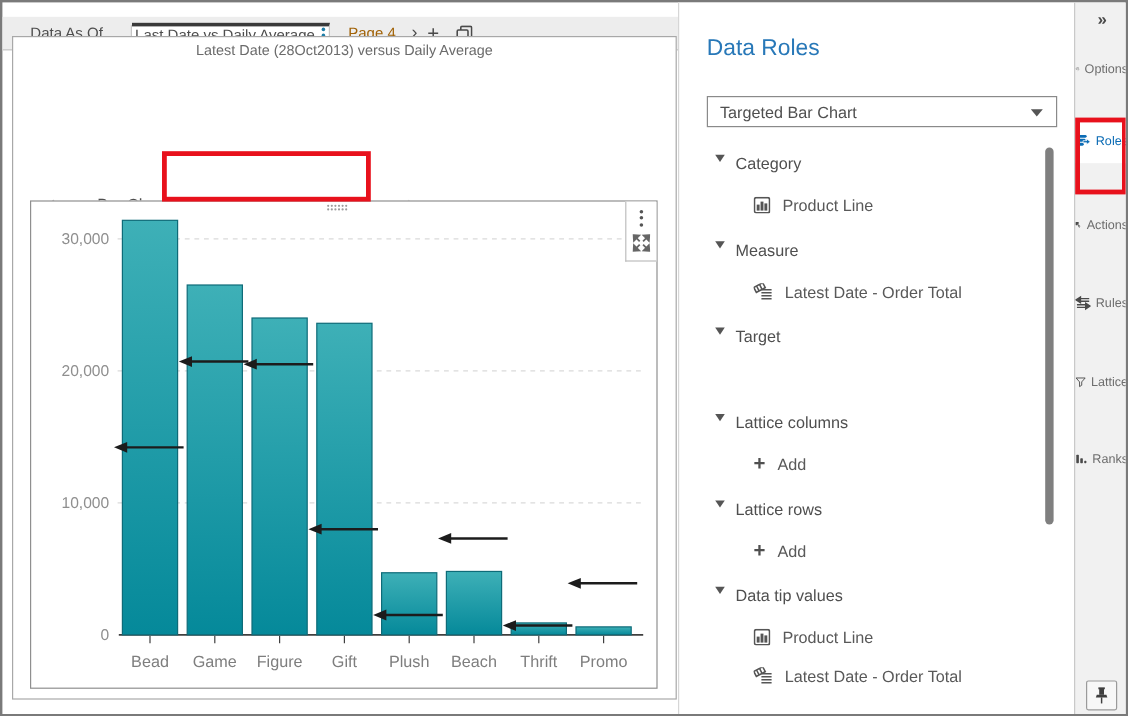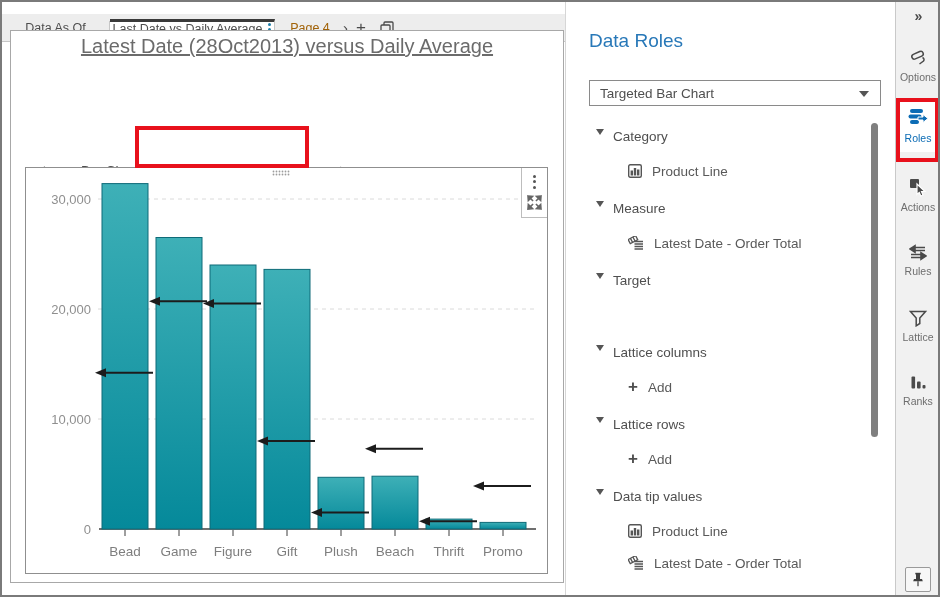--- a/index.html
+++ b/index.html
@@ -29,21 +29,21 @@
   .tab-kebab i { width:3px; height:3px; border-radius:50%; background:#1f7ea8; }
   .tab.page { border-right:none; width:58px; color:#a16207; margin-left:6px; }
   .tab-nav { display:flex; align-items:center; margin-left:4px; color:#4a4a4a; font-size:15px; }
   .tb-btn { display:flex; align-items:center; justify-content:center; width:26px; font-size:17px; color:#4a4a4a; }
   
   .card {
     position:absolute; left:8px; top:28px; width:554px; height:553px;
     background:#fff; border:1px solid #a8a8a8;
   }
   .report-title { margin-top:36px; text-align:center; font-size:17px; font-weight:bold; color:#595959; }
-  .report-subtitle { margin-top:4px; text-align:center; font-size:20px; color:#6b6b6b;text-decoration:underline; }
+  .report-subtitle { margin-top:4px; text-align:center; font-size:12px; color:#6b6b6b; }
   .chart-tabs { position:absolute; left:0; top:128px; width:100%; height:30px; }
   .ct-prev { position:absolute; left:27px; top:6px; }
   .ct-next { position:absolute; left:327px; top:6px; }
   .ct-label { position:absolute; top:4px; font-size:13.5px; color:#4f4f4f; text-align:center; }
   .ct-label.one { left:58px; width:82px; }
   .ct-label.sel { left:146px; width:162px; color:#5a5a5a; }
   .ct-underline { position:absolute; left:150px; top:30px; width:153px; height:4px; background:#4d4d4d; }
   .plot-frame {
     position:absolute; left:14px; top:136px; width:523px; height:407px;
     border:1px solid #8f8f8f; background:#fff;
@@ -78,21 +78,21 @@
   .plus-glyph { font-size:17px; font-weight:bold; color:#4f4f4f; line-height:14px; }
   .scroll-thumb { position:absolute; left:305px; top:121px; width:7px; height:314px;
     background:#7f7f7f; border-radius:3.5px; }
   
   .rail {
     position:absolute; left:893px; top:0; width:45px; height:597px;
     background:#f1f1f1; border-left:1px solid #c9c9c9;
   }
   .rail-collapse { position:absolute; top:6px; left:0; width:100%; text-align:center;
     font-size:14px; font-weight:bold; color:#4a4a4a; letter-spacing:-1px; }
-  .rail-item { position:absolute; left:0; width:100%; display:flex; flex-direction:column;
+  .rail-item { position:absolute; left:0; width:100%; display:flex; flex-direction:row;
     align-items:center; gap:4px; }
   .rail-label { font-size:10.5px; color:#6e6e6e; }
   .rail-item.active { background:#fff; padding:6px 0 8px; }
   .rail-item.active .rail-label { color:#0c6cb5; }
   .pin-btn { position:absolute; left:9px; top:565px; width:26px; height:25px;
     border:1px solid #9a9a9a; border-radius:2px; background:#f7f7f7;
     display:flex; align-items:center; justify-content:center; }
   
   .anno { position:absolute; border:4px solid #e8111c; pointer-events:none; z-index:50; }
   svg text { font-family:"Liberation Sans", sans-serif; }

